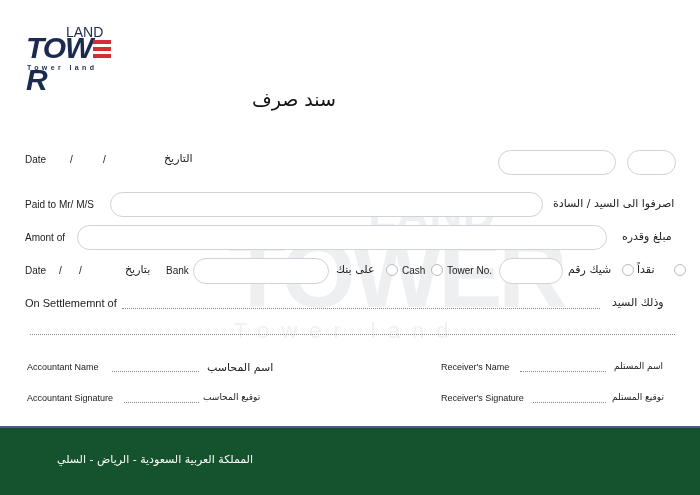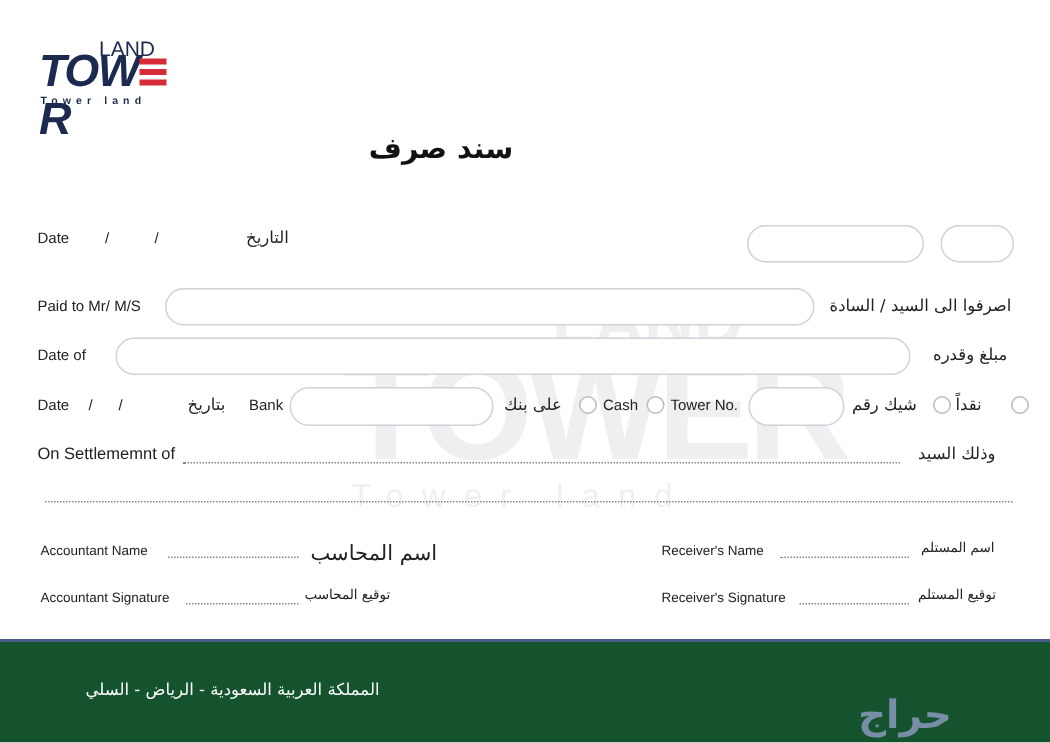--- a/index.html
+++ b/index.html
@@ -15,21 +15,21 @@
   .logo-e { display: inline-block; width: 18px; height: 22px; position: relative; vertical-align: -2px; margin: 0 1px; }
   .logo-e span { position: absolute; left: 0; width: 18px; height: 4px; background: #d62c3a; }
   .logo-sub { position: absolute; left: 1px; top: 40px; font-size: 7px; letter-spacing: 3.4px; color: #1b2a4e; font-weight: bold; }
 
   
   .watermark { left: 228px; top: 186px; width: 260px; height: 160px; opacity: 0.07; pointer-events: none; }
   .wm-land { position: absolute; left: 140px; top: 0; font-size: 46px; font-weight: bold; color: #1b2a4e; }
   .wm-tower { position: absolute; left: 0; top: 40px; font-size: 96px; font-weight: bold; color: #1b2a4e; letter-spacing: -4px; line-height: 96px; }
   .wm-sub { position: absolute; left: 6px; top: 132px; font-size: 22px; letter-spacing: 12px; color: #1b2a4e; }
 
-  .title { left: 0; width: 588px; top: 88px; text-align: center; font-size: 19px; font-weight: bold; color: #111; font-family: "DejaVu Sans", sans-serif; }
+  .title { left: 0; width: 588px; top: 88px; text-align: center; font-size: 19px; font-weight: normal; color: #111; font-family: "DejaVu Sans", sans-serif; }
 
   .lbl { font-size: 10px; color: #222; white-space: nowrap; }
   .lbl-ar { font-size: 11px; color: #222; white-space: nowrap; direction: rtl; font-family: "DejaVu Sans", sans-serif; }
   .field { border: 1px solid #cfd2d8; border-radius: 13px; background: #fff; box-sizing: border-box; }
   .radio { width: 12px; height: 12px; border: 1px solid #b9bcc2; border-radius: 50%; background: #fff; box-sizing: border-box; }
   .dots { border-bottom: 1px dotted #888; height: 0; }
 
   .footer { left: 0; top: 426px; width: 700px; height: 69px; background: #14532d; border-top: 2px solid #4b5a88; box-sizing: border-box; }
   .ft { color: #ffffff; white-space: nowrap; }
   .haraj { color: #8a99bd; font-size: 26px; font-weight: bold; font-family: "DejaVu Sans", sans-serif; opacity: 0.85; }
@@ -55,21 +55,21 @@
 <span class="abs lbl" style="left:70px; top:154px;">/</span>
 <span class="abs lbl" style="left:103px; top:154px;">/</span>
 <span class="abs lbl-ar" style="left:164px; top:152px;">التاريخ</span>
 <div class="abs field" style="left:498px; top:150px; width:118px; height:25px;"></div>
 <div class="abs field" style="left:627px; top:150px; width:49px; height:25px;"></div>
 
 <span class="abs lbl" style="left:25px; top:199px;">Paid to Mr/ M/S</span>
 <div class="abs field" style="left:110px; top:192px; width:433px; height:25px;"></div>
 <span class="abs lbl-ar" style="left:553px; top:197px;">اصرفوا الى السيد / السادة</span>
 
-<span class="abs lbl" style="left:25px; top:232px;">Date of</span>
+<span class="abs lbl" style="left:25px; top:232px;">Amont of</span>
 <div class="abs field" style="left:77px; top:225px; width:530px; height:25px;"></div>
 <span class="abs lbl-ar" style="left:622px; top:230px;">مبلغ وقدره</span>
 
 <span class="abs lbl" style="left:25px; top:265px;">Date</span>
 <span class="abs lbl" style="left:59px; top:265px;">/</span>
 <span class="abs lbl" style="left:79px; top:265px;">/</span>
 <span class="abs lbl-ar" style="left:125px; top:263px;">بتاريخ</span>
 <span class="abs lbl" style="left:166px; top:265px;">Bank</span>
 <div class="abs field" style="left:193px; top:258px; width:136px; height:26px;"></div>
 <span class="abs lbl-ar" style="left:336px; top:263px;">على بنك</span>
@@ -83,30 +83,29 @@
 <span class="abs lbl-ar" style="left:637px; top:263px;">نقداً</span>
 <div class="abs radio" style="left:674px; top:264px;"></div>
 
 <span class="abs lbl" style="left:25px; top:297px; font-size:11px;">On Settlememnt of</span>
 <div class="abs dots" style="left:122px; top:308px; width:478px;"></div>
 <span class="abs lbl-ar" style="left:612px; top:296px;">وذلك السيد</span>
 <div class="abs dots" style="left:30px; top:334px; width:645px;"></div>
 
 <span class="abs lbl" style="left:27px; top:362px; font-size:9px;">Accountant Name</span>
 <div class="abs dots" style="left:112px; top:371px; width:87px;"></div>
-<span class="abs lbl-ar" style="left:207px; top:361px; font-size:14px;">اسم المحاسب</span>
+<span class="abs lbl-ar" style="left:207px; top:361px; font-size:11px;">اسم المحاسب</span>
 
 <span class="abs lbl" style="left:27px; top:393px; font-size:9px;">Accountant Signature</span>
 <div class="abs dots" style="left:124px; top:402px; width:75px;"></div>
 <span class="abs lbl-ar" style="left:203px; top:392px; font-size:9px;">توقيع المحاسب</span>
 
 <span class="abs lbl" style="left:441px; top:362px; font-size:9px;">Receiver's Name</span>
 <div class="abs dots" style="left:520px; top:371px; width:86px;"></div>
 <span class="abs lbl-ar" style="left:614px; top:361px; font-size:9px;">اسم المستلم</span>
 
 <span class="abs lbl" style="left:441px; top:393px; font-size:9px;">Receiver's Signature</span>
 <div class="abs dots" style="left:533px; top:402px; width:73px;"></div>
 <span class="abs lbl-ar" style="left:612px; top:392px; font-size:9px;">توقيع المستلم</span>
 
 <div class="abs footer">
   <span class="abs ft" style="left:57px; top:25px; font-size:11px; direction:rtl; font-family:'DejaVu Sans', sans-serif;">المملكة العربية السعودية - الرياض - السلي</span>
-  <span class="abs haraj" style="left:572px; top:34px;">حراج</span>
 </div>
 
 </body></html>

